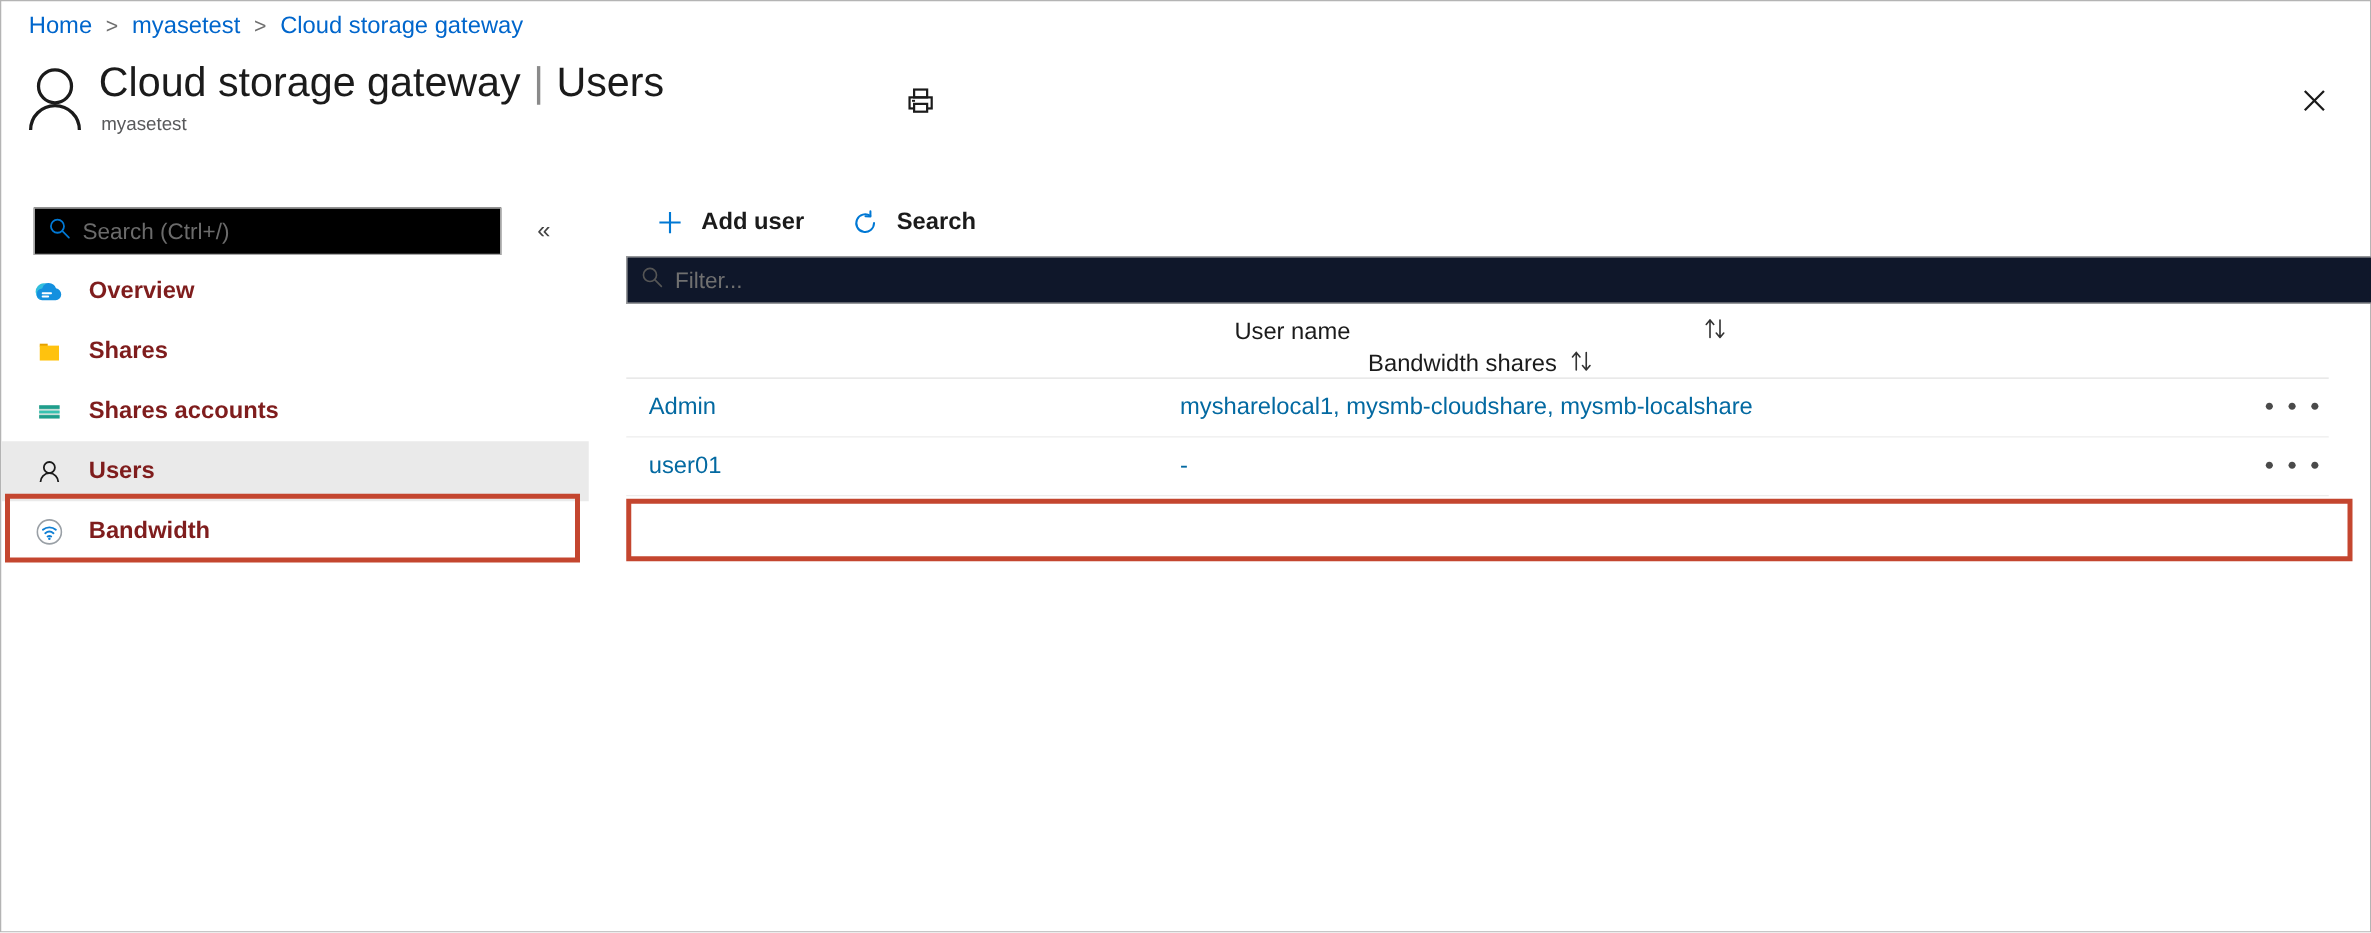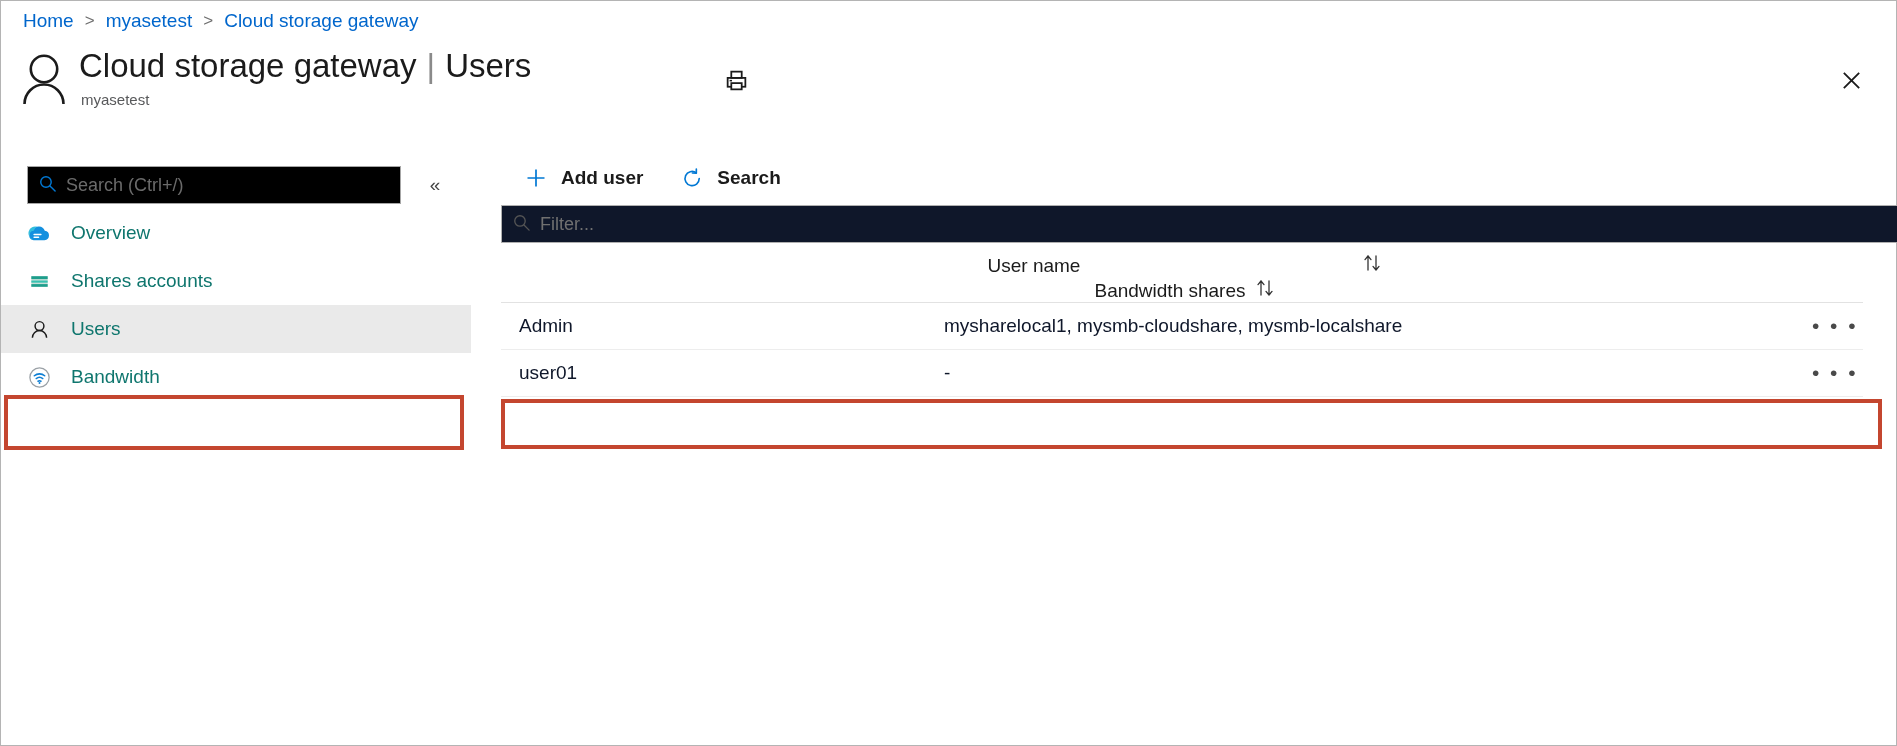--- a/index.html
+++ b/index.html
@@ -161,22 +161,22 @@
     width: 28px;
     height: 28px;
     flex: none;
     display: flex;
     align-items: center;
     justify-content: center;
   }
   .navitem .nav-label {
     margin-left: 18px;
     font-size: 19px;
-    color: #0f766e;
-    font-weight: 400;
+    color: #7f1d1d;
+    font-weight: 700;
     white-space: nowrap;
   }
 
   
   .main {
     position: absolute;
     left: 500px;
     top: 150px;
     right: 18px;
     bottom: 0;
@@ -257,21 +257,21 @@
 
   .trow {
     display: flex;
     align-items: center;
     height: 47px;
     border-bottom: 1px solid #ededed;
     position: relative;
   }
   .td {
     font-size: 19px;
-    color: #0f172a;
+    color: #0369a1;
     font-weight: 300;
     white-space: nowrap;
   }
   .td.col1 { width: 425px; padding-left: 18px; }
   .td.col2 { flex: 1; padding-left: 18px; }
   .rowmenu {
     width: 56px;
     flex: none;
     display: flex;
     align-items: center;
@@ -360,20 +360,29 @@
           <svg viewBox="0 0 26 26" width="25" height="25">
             <path d="M7 20 h11.2 a5 5 0 0 0 .3-9.95 A6.6 6.6 0 0 0 6.2 9.6 A5.3 5.3 0 0 0 7 20 z" fill="#1490df"></path>
             <path d="M6.4 19.4 a4.7 4.7 0 0 1 .6-9.3 6 6 0 0 1 3.6-4 5.6 5.6 0 0 0-4.2 13.3z" fill="#32bedd"></path>
             <rect x="6.6" y="13.3" width="8.6" height="1.6" rx=".8" fill="#fff"></rect>
             <rect x="6.6" y="16.1" width="6.2" height="1.6" rx=".8" fill="#fff"></rect>
           </svg>
         </span>
         <span class="nav-label">Overview</span>
       </div>
 
+      <div class="navitem">
+        <span class="nav-ico">
+          <svg viewBox="0 0 26 26" width="25" height="25">
+            <rect x="5" y="6.2" width="6.6" height="2.4" fill="#e5a100"></rect>
+            <rect x="5" y="7.8" width="16" height="12.4" fill="#ffc20e"></rect>
+          </svg>
+        </span>
+        <span class="nav-label">Shares</span>
+      </div>
 
       <div class="navitem">
         <span class="nav-ico">
           <svg viewBox="0 0 26 26" width="25" height="25">
             <rect x="4.5" y="7.5" width="17" height="11" fill="#c8ded8"></rect>
             <rect x="4.5" y="7.5" width="17" height="3" fill="#1e9e8c"></rect>
             <rect x="4.5" y="12" width="17" height="2.2" fill="#37c2b1"></rect>
             <rect x="4.5" y="15.7" width="17" height="2.8" fill="#1e9e8c"></rect>
           </svg>
         </span>

